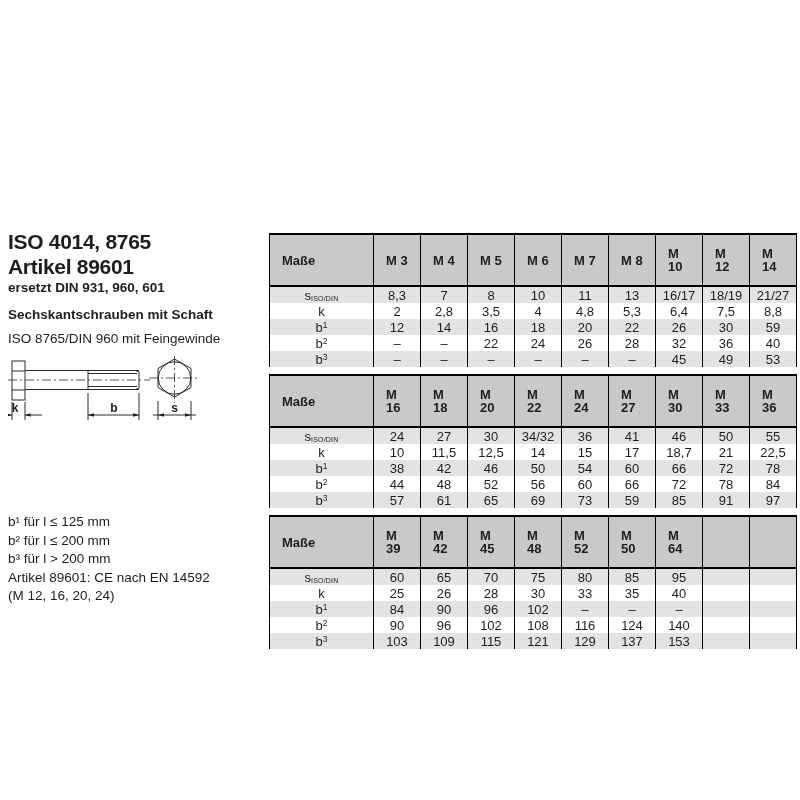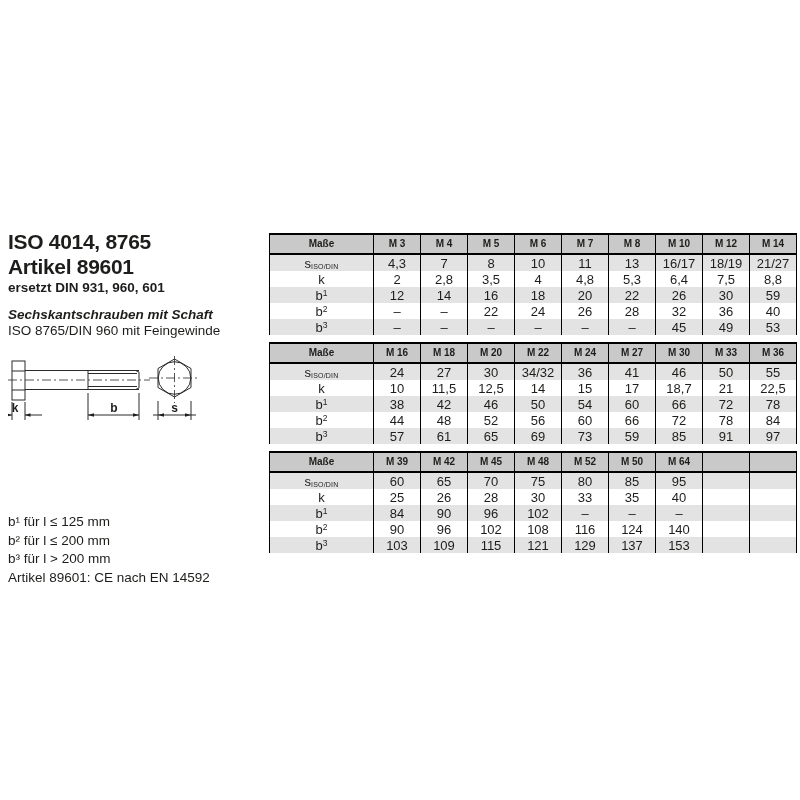--- a/index.html
+++ b/index.html
@@ -15,48 +15,48 @@
     position: absolute; left: 8px; top: 229px;
     font-size: 21px; font-weight: bold; line-height: 25px; letter-spacing: -0.3px;
     white-space: nowrap;
   }
   .doc-subtitle {
     position: absolute; left: 8px; top: 280px;
     font-size: 13.5px; font-weight: bold; white-space: nowrap; text-align: center;
   }
   .product-name {
     position: absolute; left: 8px; top: 307px;
-    font-size: 13.5px; font-weight: bold; white-space: nowrap; font-style: italic;
+    font-size: 13.5px; font-weight: bold; white-space: nowrap;
   }
   .product-variant {
-    position: absolute; left: 8px; top: 323px;
+    position: absolute; left: 8px; top: 331px;
     font-size: 13.5px; white-space: nowrap;
   }
   .drawing-wrap { position: absolute; left: 8px; top: 356px; }
   .footnotes {
     position: absolute; left: 8px; top: 484px;
     font-size: 13.5px; line-height: 18.5px; white-space: nowrap; margin-top: 29px;
   }
 
   
   .tables-region { position: absolute; left: 269px; top: 233px; width: 528px; }
   table.dim-table {
     border-collapse: collapse; table-layout: fixed;
     width: 528px; margin-bottom: 7px;
     border-top: 2.5px solid var(--border, #000);
     border-right: 1px solid var(--border, #000);
     font-size: 13px; color: var(--text, #1d1d1b);
   }
   table.dim-table col.col-label { width: 104px; }
   table.dim-table th {
-    height: 18px; padding: 0;
+    height: 18px; padding: 12px;
     background: var(--header-bg, #c9c9c9);
     border-bottom: 2px solid var(--border, #000);
     border-left: 1px solid var(--border, #000);
-    font-size: 10px; font-weight: bold; text-align: center; line-height: 1;
+    font-size: 13px; font-weight: bold; text-align: left; line-height: 1;
   }
   table.dim-table td {
     height: 16px; padding: 0;
     border-left: 1px solid var(--border, #000);
     text-align: center; vertical-align: middle; line-height: 1;
   }
   table.dim-table tbody tr:nth-child(odd) { background: var(--stripe-bg, #e3e3e3); }
   table.dim-table sub {
     font-size: 7px; letter-spacing: 0.2px; vertical-align: -1px; line-height: 0;
   }
@@ -141,20 +141,21 @@
         <text class="dimlabel" x="166.5" y="56" text-anchor="middle">s</text>
       </g>
     </svg>
   </div>
 
   <div class="footnotes">
     <div>b¹ für l ≤ 125 mm</div>
     <div>b² für l ≤ 200 mm</div>
     <div>b³ für l &gt; 200 mm</div>
     <div>Artikel 89601: CE nach EN 14592</div>
+    <div>(M 12, 16, 20, 24)</div>
   </div>
 
   <div class="tables-region">
       <table class="dim-table">
         <colgroup>
           <col class="col-label">
           <col class="col-val">
           <col class="col-val">
           <col class="col-val">
           <col class="col-val">
@@ -174,21 +175,21 @@
             <th>M 7</th>
             <th>M 8</th>
             <th>M 10</th>
             <th>M 12</th>
             <th>M 14</th>
           </tr>
         </thead>
         <tbody>
           <tr>
             <td>s<sub>ISO/DIN</sub></td>
-            <td>4,3</td>
+            <td>8,3</td>
             <td>7</td>
             <td>8</td>
             <td>10</td>
             <td>11</td>
             <td>13</td>
             <td>16/17</td>
             <td>18/19</td>
             <td>21/27</td>
           </tr>
           <tr>

